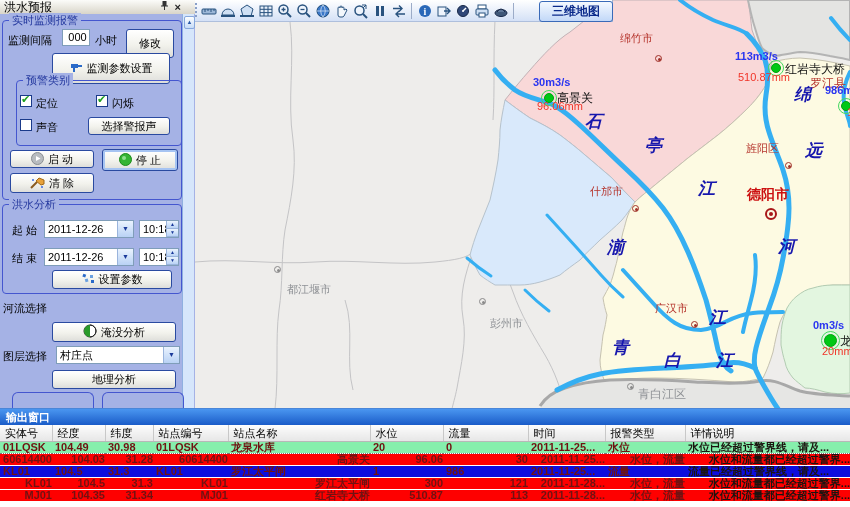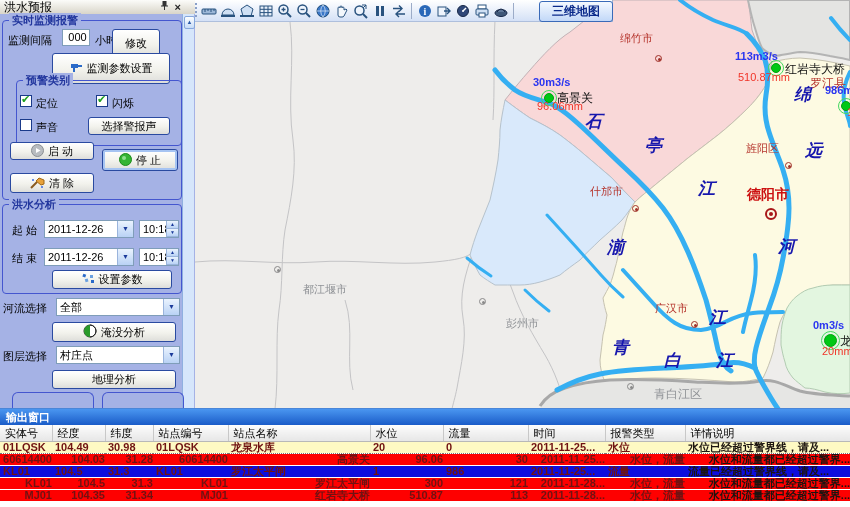--- a/index.html
+++ b/index.html
@@ -8,21 +8,21 @@
 
   
   .sidebar{position:absolute;left:0;top:0;width:195px;height:409px;background:#a5b2e5;}
   .sb-title{position:absolute;left:0;top:0;width:195px;height:14px;background:linear-gradient(#fcfcf9,#d9d5c9);
             font-size:12px;color:#000;padding-left:4px;line-height:14px;box-sizing:border-box;}
   .sb-title .winicos{position:absolute;right:14px;top:0;display:flex;gap:6px;color:#222;font-size:11px;line-height:14px;}
   .scrollstrip{position:absolute;left:182px;top:14px;width:12px;height:395px;background:#d6e6fb;border-left:1px solid #8fb0e0;box-sizing:border-box;}
   .scrollstrip .arr{position:absolute;left:1px;top:2px;width:9px;height:11px;background:linear-gradient(#fdfeff,#c6dcf8);
                     border:1px solid #86a7dc;border-radius:2px;color:#2a5aa8;font-size:6px;text-align:center;line-height:10px;}
   .grp{position:absolute;border:1px solid #4456cf;border-radius:4px;}
-  .legend{position:absolute;top:-8px;left:6px;background:#a5b2e5;padding:0 3px;color:#23379e;font-size:11px;font-weight:bold;white-space:nowrap;}
+  .legend{position:absolute;top:-8px;left:6px;background:#a5b2e5;padding:0 3px;color:#23379e;font-size:11px;font-weight:normal;white-space:nowrap;}
   .lbl{position:absolute;font-size:11px;color:#000;white-space:nowrap;}
   .field{position:absolute;background:#fff;border:1px solid #7f9db9;font-size:11px;box-sizing:border-box;line-height:15px;padding-left:3px;overflow:hidden;}
   .xpbtn{position:absolute;display:flex;align-items:center;justify-content:center;gap:4px;
          background:linear-gradient(#ffffff,#f2f2ec 55%,#dededa);border:1px solid #2a4aa0;border-radius:3px;
          font-size:11px;color:#000;box-sizing:border-box;white-space:nowrap;cursor:default;}
   .xpbtn.def{box-shadow:inset 0 0 0 2px #a6c4f2;}
   .cb{position:absolute;width:12px;height:12px;background:#fff;border:1px solid #1a3a8a;box-sizing:border-box;}
   .cb.checked::after{content:"✔";position:absolute;left:0px;top:-3px;color:#21a121;font-size:11px;font-weight:bold;}
   .combo{position:absolute;background:#fff;border:1px solid #7f9db9;font-size:11px;box-sizing:border-box;line-height:16px;padding-left:3px;}
   .combo .cbtn{position:absolute;right:0;top:0;bottom:0;width:15px;background:linear-gradient(#eaf3fe,#b9d2f5);
@@ -41,21 +41,21 @@
   .tsep{width:1px;height:16px;background:#9cacc8;margin:0 3px;}
   .btn3d{position:absolute;left:349px;top:1px;width:72px;height:19px;background:linear-gradient(#f4f9ff,#c2d8f8);
          border:1px solid #3a6ab8;border-radius:3px;color:#0a2a8a;font-weight:bold;font-size:12px;
          display:flex;align-items:center;justify-content:center;}
 
   
   .map{position:absolute;left:195px;top:0;width:655px;height:410px;overflow:hidden;background:#eeedeb;}
   .map .abs{position:absolute;white-space:nowrap;}
   .lbl-city{color:#b5342c;font-size:11px;}
   .lbl-city-major{color:#cc1111;font-size:14px;font-weight:bold;}
-  .lbl-gray{color:#8f9296;font-size:11px;margin-left:16px;}
+  .lbl-gray{color:#8f9296;font-size:11px;}
   .lbl-river{color:#1616ad;font:italic bold 17px "DejaVu Serif","Liberation Serif",serif;}
   .lbl-flow{color:#2a35f0;font-size:11px;font-weight:bold;}
   .lbl-rain{color:#f03428;font-size:11px;font-weight:normal;margin-left:7px;}
   .lbl-station{color:#101010;font-size:12px;}
   .cmark{width:7px;height:7px;border:1px solid #a03028;border-radius:50%;box-sizing:border-box;}
   .cmark::after{content:"";position:absolute;left:2px;top:2px;width:3px;height:3px;border-radius:50%;background:#a03028;}
   .cmark.gray{border-color:#8a8a8a;}
   .cmark.gray::after{background:#8a8a8a;}
   .bullseye{width:12px;height:12px;border:2px solid #a81818;border-radius:50%;box-sizing:border-box;}
   .bullseye::after{content:"";position:absolute;left:2px;top:2px;width:4px;height:4px;border-radius:50%;background:#a81818;}
@@ -66,21 +66,21 @@
   .output{position:absolute;left:0;top:408px;width:850px;height:99px;background:#fff;border-top:1px solid #4a86d8;}
   .out-title{height:16px;background:linear-gradient(#4a96f0,#1a5cc8);color:#fff;font-size:11px;font-weight:bold;
              line-height:16px;padding-left:6px;}
   table.out{border-collapse:collapse;table-layout:fixed;width:850px;font-size:11px;}
   table.out th{height:16px;background:linear-gradient(#fdfdfd,#e6e6e6);font-weight:normal;text-align:left;
                padding:0 0 0 5px;border-right:1px solid #c8c8c8;border-bottom:1px solid #b8b8b8;color:#000;
                white-space:nowrap;overflow:hidden;}
   table.out td{height:11px;line-height:11px;padding:0 0 0 3px;white-space:nowrap;overflow:hidden;
                border-bottom:1px solid #fff;color:#701212;font-weight:bold;}
   table.out td:last-child{color:#1c1410;}
-  tr.row-yellow td{background:#fef9c3;border-top:1px dotted #777;border-bottom:1px dotted #777;}
+  tr.row-yellow td{background:#86efac;border-top:1px dotted #777;border-bottom:1px dotted #777;}
   tr.row-red td{background:#fe0000;text-align:right;}
   tr.row-blue td{background:#0d0dde;}
 </style>
 </head>
 <body>
 
 <div id="app">
 
   <div class="map">
     <svg width="655" height="409" viewBox="0 0 655 409" style="position:absolute;left:0;top:0">
@@ -291,41 +291,41 @@
     <div class="scrollstrip">
       <span class="arr">▲</span>
     </div>
 
     <div class="grp" style="left:2px;top:20px;width:178px;height:178px;">
       <span class="legend">实时监测报警</span>
     </div>
     <span class="lbl" style="left:8px;top:33px">监测间隔</span>
     <span class="field" style="left:62px;top:29px;width:28px;height:17px;text-align:center">000</span>
     <span class="lbl" style="left:95px;top:33px">小时</span>
-    <div class="xpbtn" style="left:112px;top:29px;width:48px;height:29px">修改</div>
+    <div class="xpbtn" style="left:126px;top:29px;width:48px;height:29px">修改</div>
     <div class="xpbtn" style="left:52px;top:53px;width:118px;height:31px">
       <span><svg width="13" height="11">
             <rect x="1" y="2" width="7" height="4" fill="#2a6ac8"></rect>
             <path d="M8,4 h4 M4,6 v4" stroke="#2a6ac8" stroke-width="2"></path>
           </svg></span>
       <span>监测参数设置</span>
     </div>
 
     <div class="grp" style="left:16px;top:80px;width:164px;height:64px;">
       <span class="legend">预警类别</span>
     </div>
     <span class="cb checked" style="left:20px;top:95px"></span>
     <span class="lbl" style="left:36px;top:96px">定位</span>
     <span class="cb checked" style="left:96px;top:95px"></span>
     <span class="lbl" style="left:112px;top:96px">闪烁</span>
     <span class="cb" style="left:20px;top:119px"></span>
     <span class="lbl" style="left:36px;top:120px">声音</span>
     <div class="xpbtn" style="left:88px;top:117px;width:82px;height:18px">选择警报声</div>
 
-    <div class="xpbtn" style="left:10px;top:142px;width:84px;height:18px">
+    <div class="xpbtn" style="left:10px;top:150px;width:84px;height:18px">
       <span><svg width="13" height="13">
             <circle cx="6.5" cy="6.5" r="6" fill="#b8bcc0" stroke="#8a8e92"></circle>
             <path d="M5,4 L9.5,6.5 5,9 Z" fill="#fff"></path>
           </svg></span>
       <span>启 动</span>
     </div>
     <div class="xpbtn def" style="left:102px;top:149px;width:76px;height:22px">
       <span><svg width="13" height="13">
             <circle cx="6.5" cy="6.5" r="6" fill="#34b434" stroke="#1a8a1a"></circle>
             <circle cx="5" cy="5" r="2" fill="#8fe08f"></circle>
@@ -373,24 +373,20 @@
       <span><svg width="13" height="11">
             <rect x="1" y="1" width="3" height="3" fill="#2a6ac8" transform="rotate(20 2 2)"></rect>
             <rect x="8" y="2" width="3" height="3" fill="#6aa0e0"></rect>
             <rect x="3" y="6" width="3" height="3" fill="#6aa0e0" transform="rotate(-15 4 7)"></rect>
             <rect x="9" y="7" width="3" height="3" fill="#2a6ac8"></rect>
           </svg></span>
       <span>设置参数</span>
     </div>
 
     <span class="lbl" style="left:3px;top:301px">河流选择</span>
-    <div class="combo" style="left:56px;top:298px;width:124px;height:18px">
-      <span>全部</span>
-      <span class="cbtn">▼</span>
-    </div>
     <div class="xpbtn" style="left:52px;top:322px;width:124px;height:20px">
       <span><svg width="14" height="14">
             <circle cx="7" cy="7" r="6" fill="#fff" stroke="#222"></circle>
             <path d="M7,1 a6,6 0 0 0 0,12 Z" fill="#2a9a2a"></path>
             <path d="M7,1 a6,6 0 0 1 0,12" fill="none" stroke="#222"></path>
           </svg></span>
       <span>淹没分析</span>
     </div>
     <span class="lbl" style="left:3px;top:349px">图层选择</span>
     <div class="combo" style="left:56px;top:346px;width:124px;height:18px">

